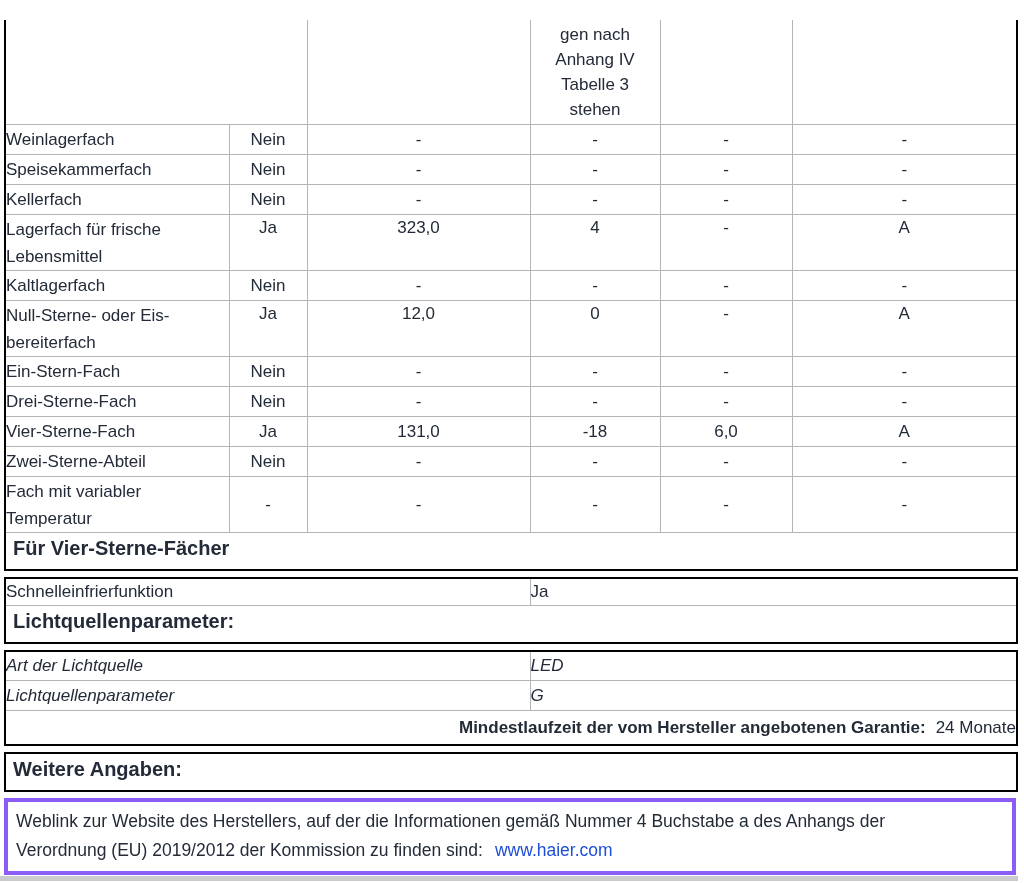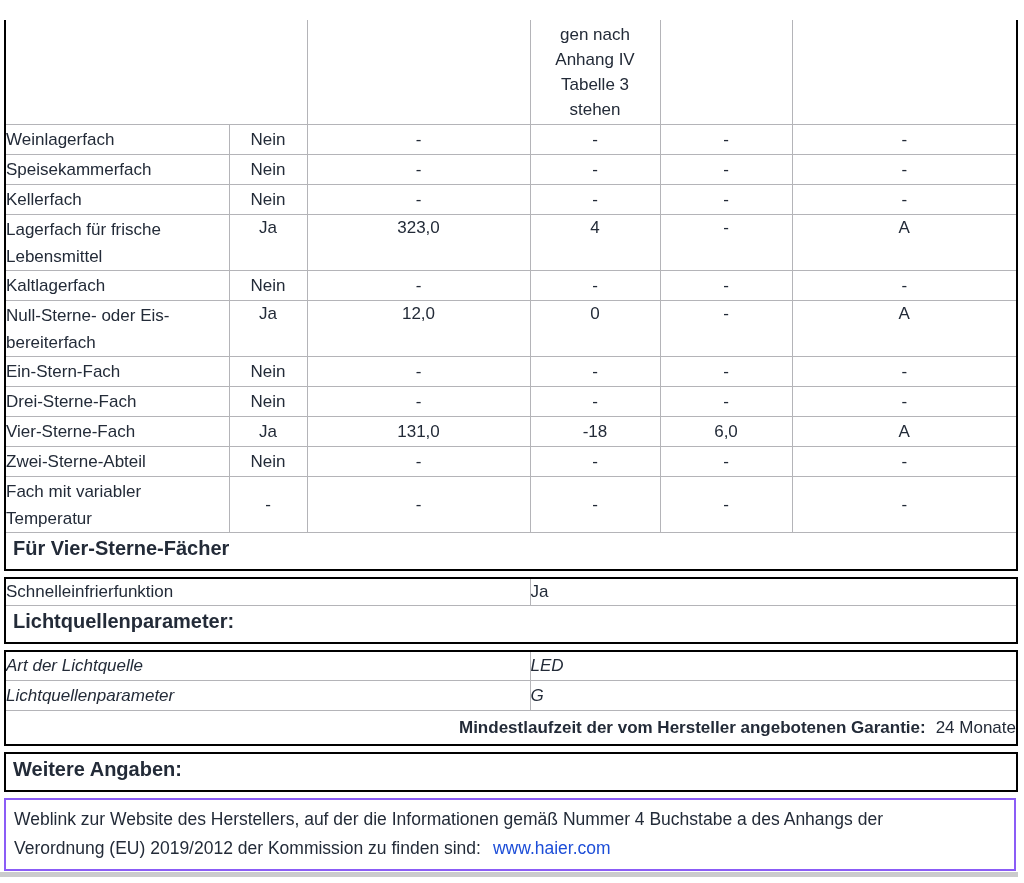--- a/index.html
+++ b/index.html
@@ -72,21 +72,21 @@
     height: 33px;
     text-align: right;
     vertical-align: middle;
     padding-left: 7px;
   }
   .bold { font-weight: bold; }
   .val-after-label { margin-left: 10px; }
   .weblink {
     width: 1012px;
     box-sizing: border-box;
-    border: 2px solid #8b5cf6;
+    border: 4px solid #8b5cf6;
     padding: 5px 8px 6px 8px;
     font-size: 17.5px;
     line-height: 29px;
   }
   .weblink .url { margin-left: 12px; color: #1d4ed8; text-decoration: none; }
   .bottom-band {
     margin-left: -4px;
     margin-top: 1px;
     width: 1018px;
     height: 5px;

